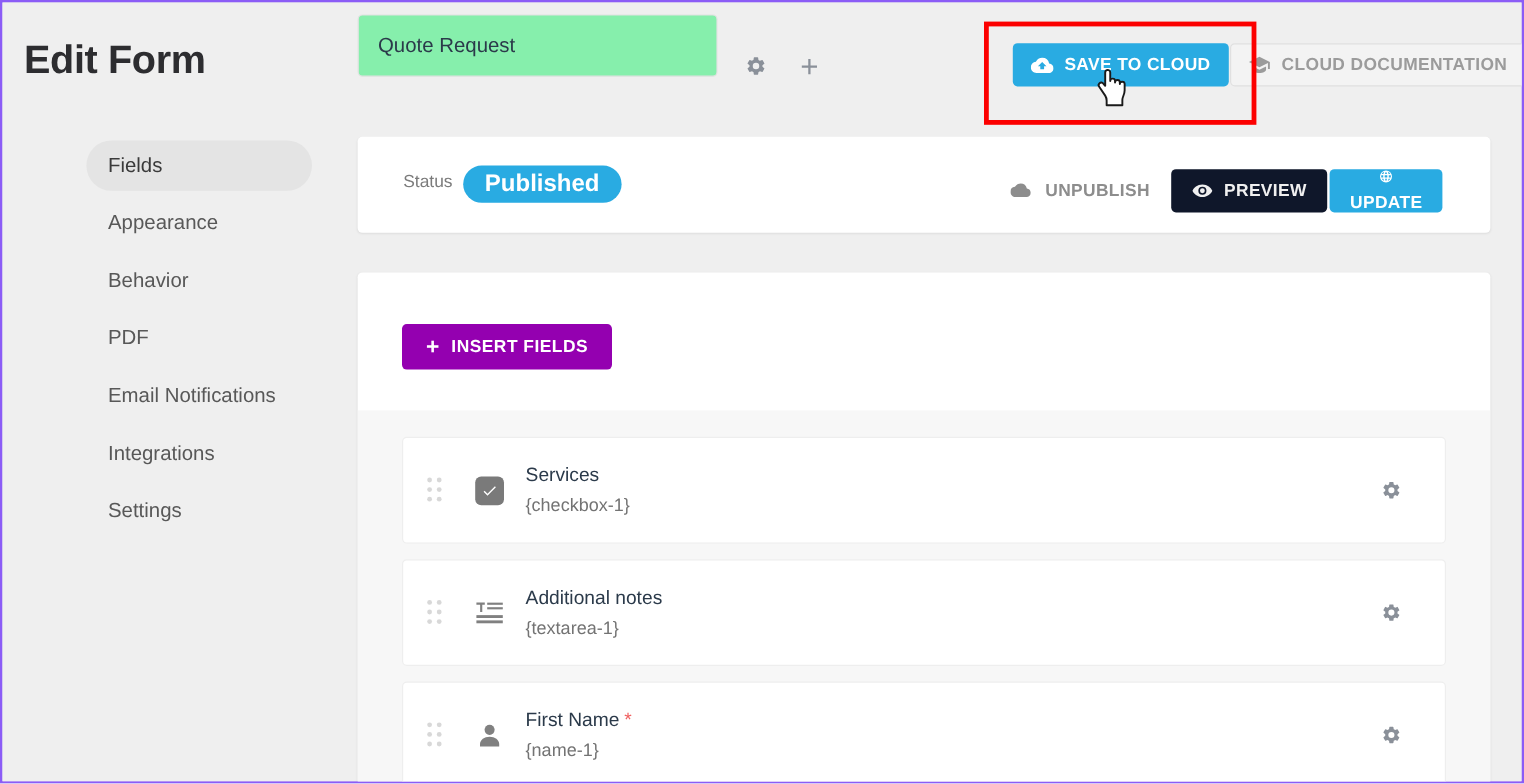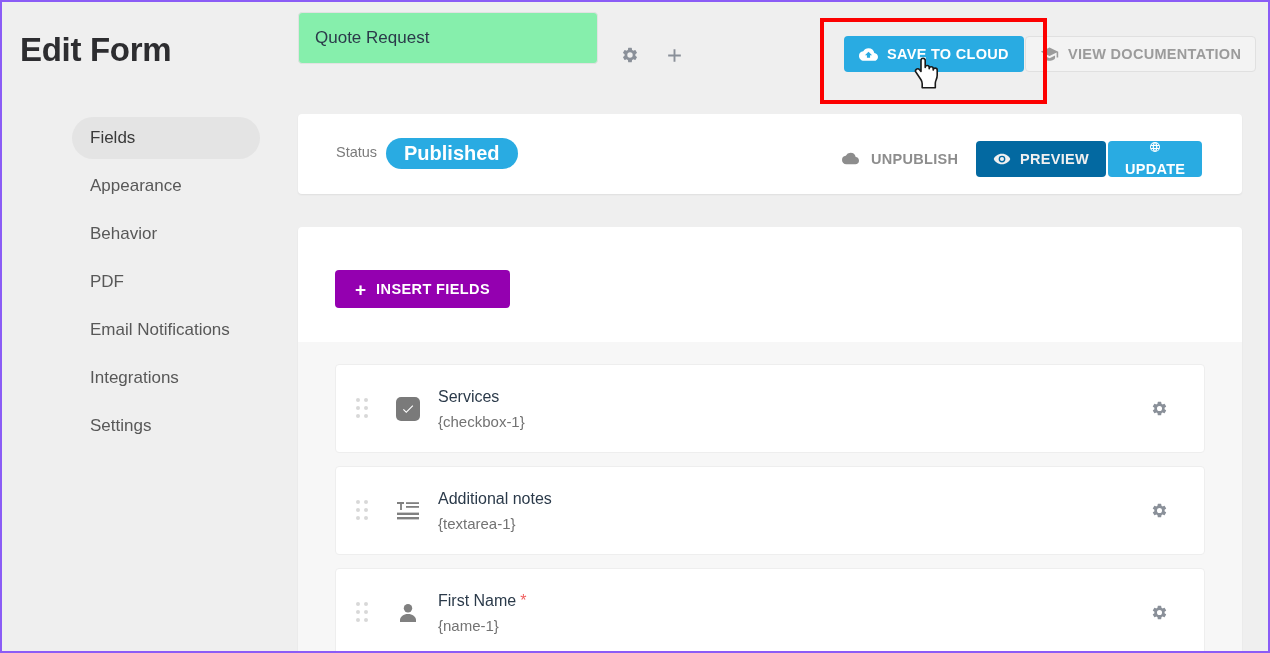--- a/index.html
+++ b/index.html
@@ -192,21 +192,21 @@
   }
   #unpublish-button .lbl {
     font-size: 14.5px; font-weight: bold;
     color: #8d8d8d; letter-spacing: 0.3px;
   }
   #preview-button {
     position: absolute;
     left: 678px; top: 27px;
     height: 36px;
     padding: 0 17px;
-    background: #0369a1;
+    background: #0f172a;
     border: none; border-radius: 4px;
     display: flex; align-items: center; gap: 9px;
     cursor: pointer;
   }
   #preview-button .lbl {
     font-size: 14.5px; font-weight: bold;
     color: #f0f0f0; letter-spacing: 0.3px;
   }
   #update-button {
     position: absolute;
@@ -345,21 +345,21 @@
       <svg width="19" height="19" viewBox="0 0 24 24" fill="#ffffff" aria-hidden="true">
         <path d="M19.35 10.04A7.49 7.49 0 0012 4a7.48 7.48 0 00-6.64 4.04A5.99 5.99 0 000 14c0 3.31 2.69 6 6 6h13c2.76 0 5-2.24 5-5 0-2.64-2.05-4.78-4.65-4.96zM14 13v3h-4v-3H7.5l4.5-4.5 4.5 4.5H14z"></path>
       </svg>
       <span class="lbl">SAVE TO CLOUD</span>
     </button>
 
     <button id="view-documentation-button">
       <svg width="19" height="19" viewBox="0 0 24 24" fill="#9b9b9b" aria-hidden="true">
         <path d="M12 3L1 8.5l11 5.5 9-4.5v6.2h2V8.5L12 3zM5 13.2v3.3c0 1.6 3.1 3.5 7 3.5s7-1.9 7-3.5v-3.3l-7 3.5-7-3.5z"></path>
       </svg>
-      <span class="lbl">VIEW DOCUMENTATION</span>
+      <span class="lbl">CLOUD DOCUMENTATION</span>
     </button>
 
     <div id="annotation-box"></div>
 
     <svg id="mouse-cursor" viewBox="0 0 26 34" aria-hidden="true">
       <path d="M9.2 2.2c-1.2 0-2.2 1-2.2 2.2v11.1l-1.6-1.9c-.8-1-2.2-1.1-3.1-.3-.9.8-1 2.1-.3 3l5 7.4c.9 1.4 1.2 2.4 1.2 4.1v3.9h13.1v-4.5c0-1.2.3-2 .8-3.2.7-1.6 1.1-3 1.1-4.7v-5.2c0-1.1-.9-2-2-2s-2 .9-2 2v-1.4c0-1.1-.9-2-2-2s-2 .9-2 2v-1.2c0-1.1-.9-2-2-2s-2 .9-2 2V4.4c0-1.2-1-2.2-2.2-2.2z" fill="#ffffff" stroke="#1a1a1a" stroke-width="1.6" stroke-linejoin="round"></path>
     </svg>
 
   </div>
 

